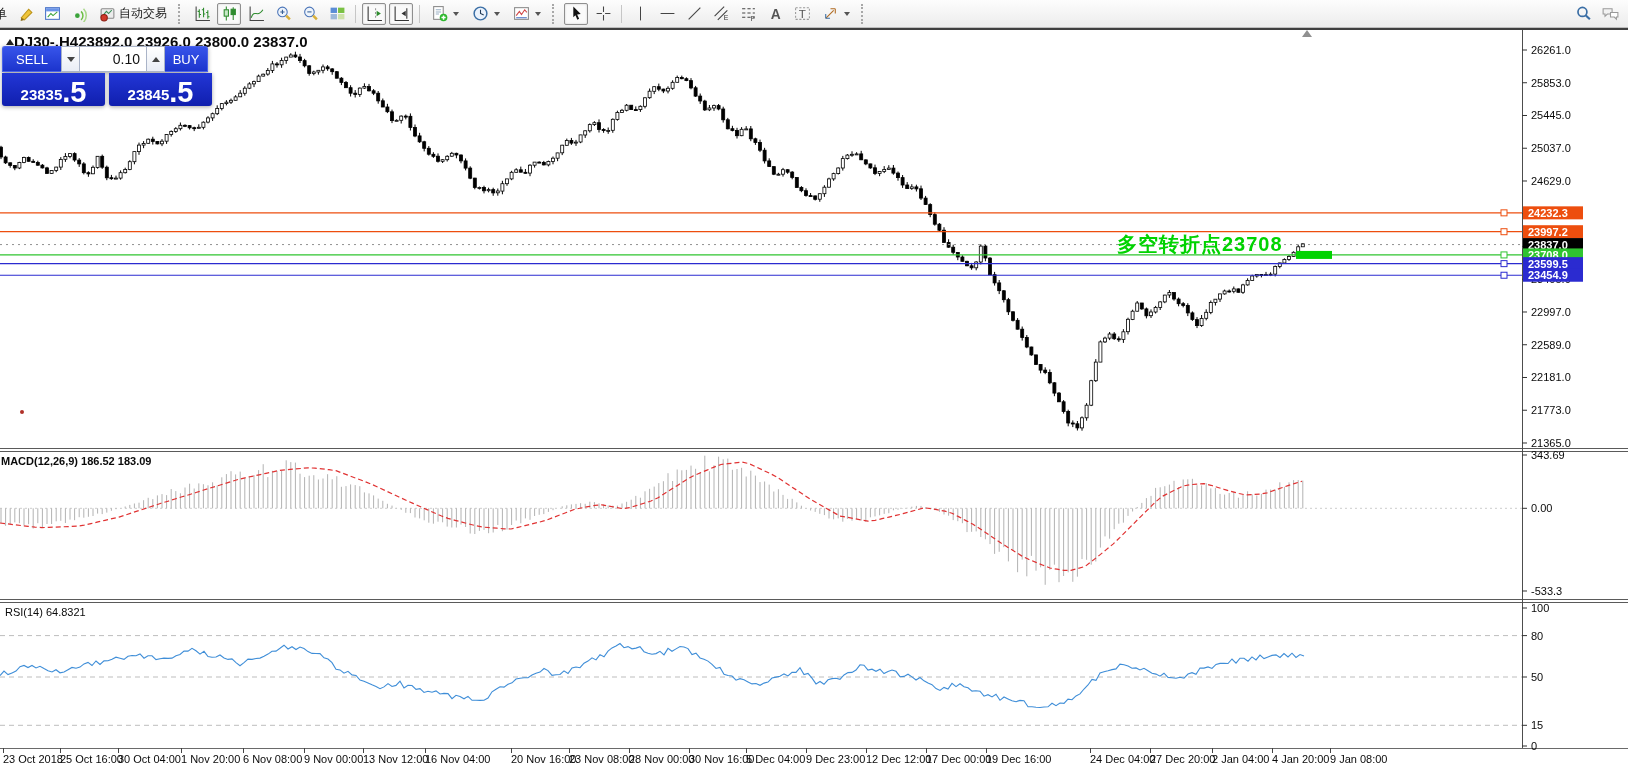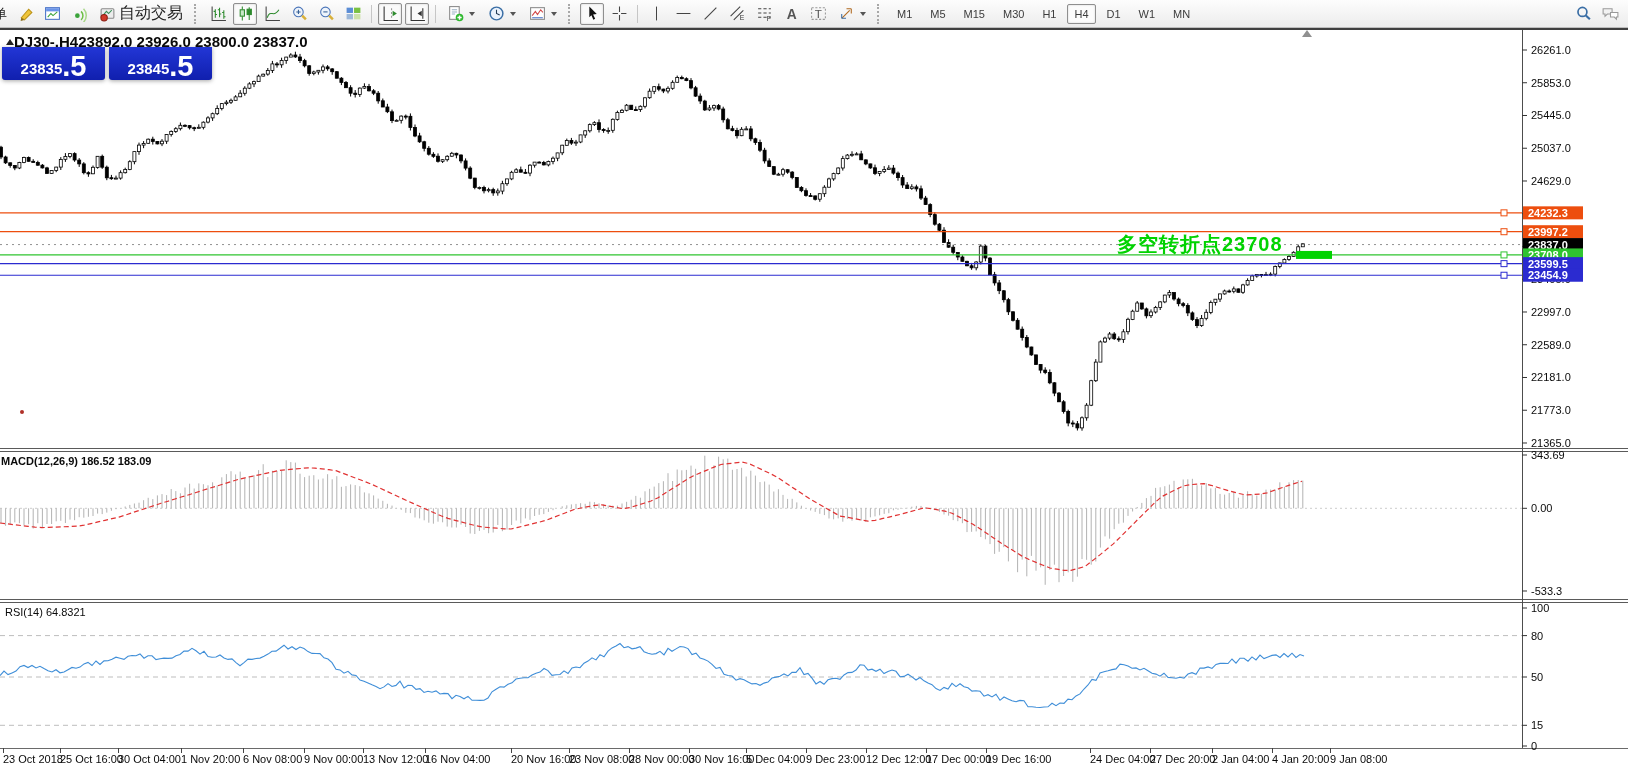--- a/index.html
+++ b/index.html
@@ -6,21 +6,21 @@
   #screen{position:relative;width:1628px;height:776px;background:#fff;overflow:hidden;
           font-family:"Liberation Sans",sans-serif;-webkit-font-smoothing:antialiased;}
   
   #toolbar{position:absolute;left:0;top:0;width:1628px;height:27px;z-index:5;
            background:linear-gradient(#fdfdfd,#ececec);border-bottom:1px solid #bdbdbd;
            display:flex;align-items:center;gap:1px;}
   #frame-line{position:absolute;left:0;top:28px;width:1628px;height:2px;background:#3f3f3f;z-index:5;}
   .tbtn{border:1px solid transparent;background:transparent;padding:0;margin:0 1px;height:22px;min-width:24px;
         display:flex;align-items:center;justify-content:center;border-radius:2px;cursor:default;}
   .tbtn.active{background:#fafafa;border:1px solid #8f8f8f;box-shadow:inset 0 0 2px #c8c8c8;}
-  .tbtn.wide{padding:0 4px;gap:3px;font-size:16px;color:#222;}
+  .tbtn.wide{padding:0 4px;gap:3px;font-size:12px;color:#222;}
   .grip{width:4px;height:20px;border-left:2px dotted #a8a8a8;margin:0 4px;}
   .sep{width:1px;height:18px;background:#c6c6c6;margin:0 4px;}
   .caret-down{width:0;height:0;border-left:3px solid transparent;border-right:3px solid transparent;
               border-top:4px solid #555;margin-left:2px;}
   .tb-text{font-size:13px;color:#222;margin-left:-6px;padding-right:4px;}
   #timeframes{display:flex;align-items:center;gap:4px;margin:0 2px;}
   .tf{min-width:25px;height:20px;border:1px solid transparent;background:transparent;font-size:11px;
       color:#3c3c3c;display:flex;align-items:center;justify-content:center;font-family:"Liberation Sans",sans-serif;}
   .tf.active{background:#fcfcfc;border:1px solid #8f8f8f;border-radius:2px;box-shadow:inset 0 0 2px #ccc;}
   .spacer{flex:1;}
@@ -1214,31 +1214,20 @@
     <button class="tbtn wide">
       <svg width="17" height="17" viewBox="0 0 16 16">
           <path d="M3.5 12.5 L11 5" stroke="#b06a20"></path>
           <path d="M12.5 3.5 h-4.5 M12.5 3.5 v4.5" stroke="#b06a20" fill="none"></path>
           <path d="M3.5 12.5 h4 M3.5 12.5 v-4" stroke="#3a6ea5" fill="none"></path>
         </svg>
       <span class="caret-down"></span>
     </button>
 
     <span class="grip"></span>
-    <div id="timeframes">
-        <button class="tf">M1</button>
-        <button class="tf">M5</button>
-        <button class="tf">M15</button>
-        <button class="tf">M30</button>
-        <button class="tf">H1</button>
-        <button class="tf active">H4</button>
-        <button class="tf">D1</button>
-        <button class="tf">W1</button>
-        <button class="tf">MN</button>
-      </div>
 
     <span class="spacer"></span>
     <button class="tbtn">
       <svg width="17" height="17" viewBox="0 0 16 16">
           <circle cx="7" cy="6.5" r="4.2" fill="none" stroke="#3a6ea5" stroke-width="1.6"></circle>
           <path d="M10.2 9.8 L14 13.5" stroke="#3a6ea5" stroke-width="2"></path>
         </svg>
     </button>
     <button class="tbtn" style="margin-right:6px">
       <svg width="19" height="17" viewBox="0 0 18 16">
@@ -1249,20 +1238,31 @@
   </div>
   <div id="frame-line"></div>
 
   <div id="chart-title">
     <span class="collapse-tri"></span>
     <span>DJ30-,H4</span>
     <span>23892.0 23926.0 23800.0 23837.0</span>
   </div>
 
   <div id="trade-panel">
+    <div class="tp-row1">
+      <div class="trade-btn sell-btn">SELL</div>
+      <button class="vol-btn">
+          <span class="tri-dn"></span>
+        </button>
+      <input class="vol-input" value="0.10" style="">
+      <button class="vol-btn">
+          <span class="tri-up"></span>
+        </button>
+      <div class="trade-btn buy-btn">BUY</div>
+    </div>
     <div class="tp-row2">
       <div class="price-box">
         <span class="price-main">23835</span>
           <span class="price-pip">.5</span>
       </div>
       <div class="price-box">
         <span class="price-main">23845</span>
           <span class="price-pip">.5</span>
       </div>
     </div>

